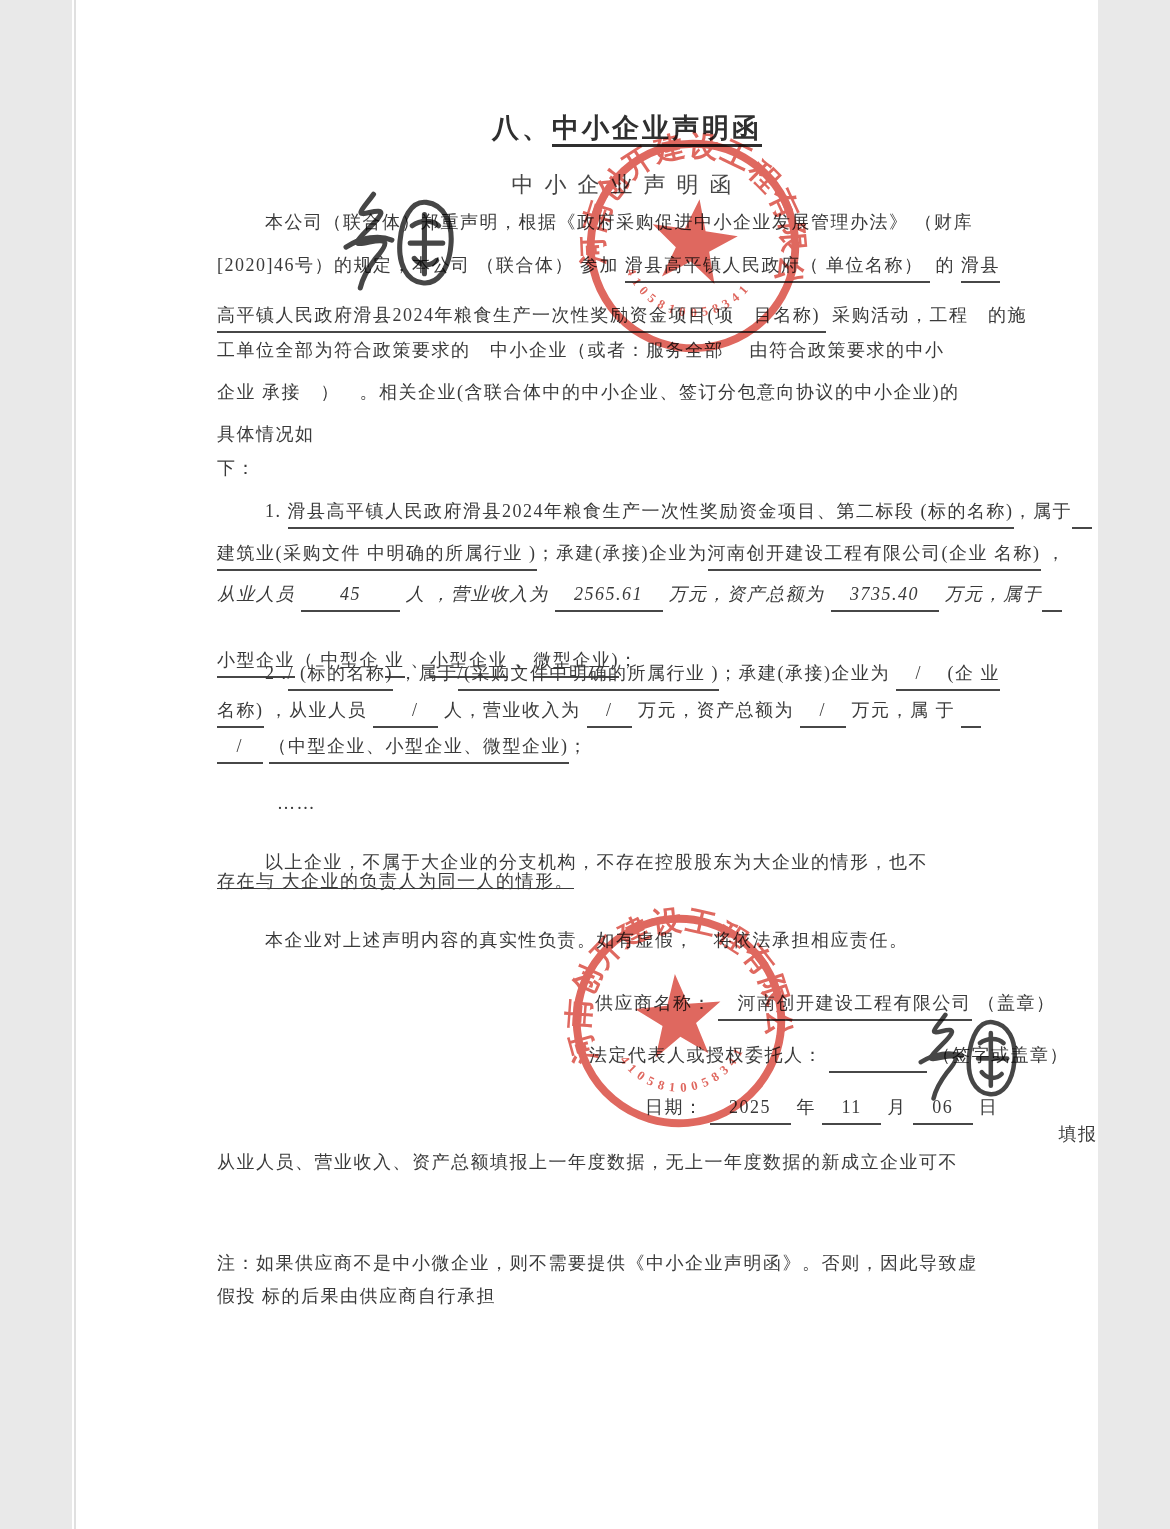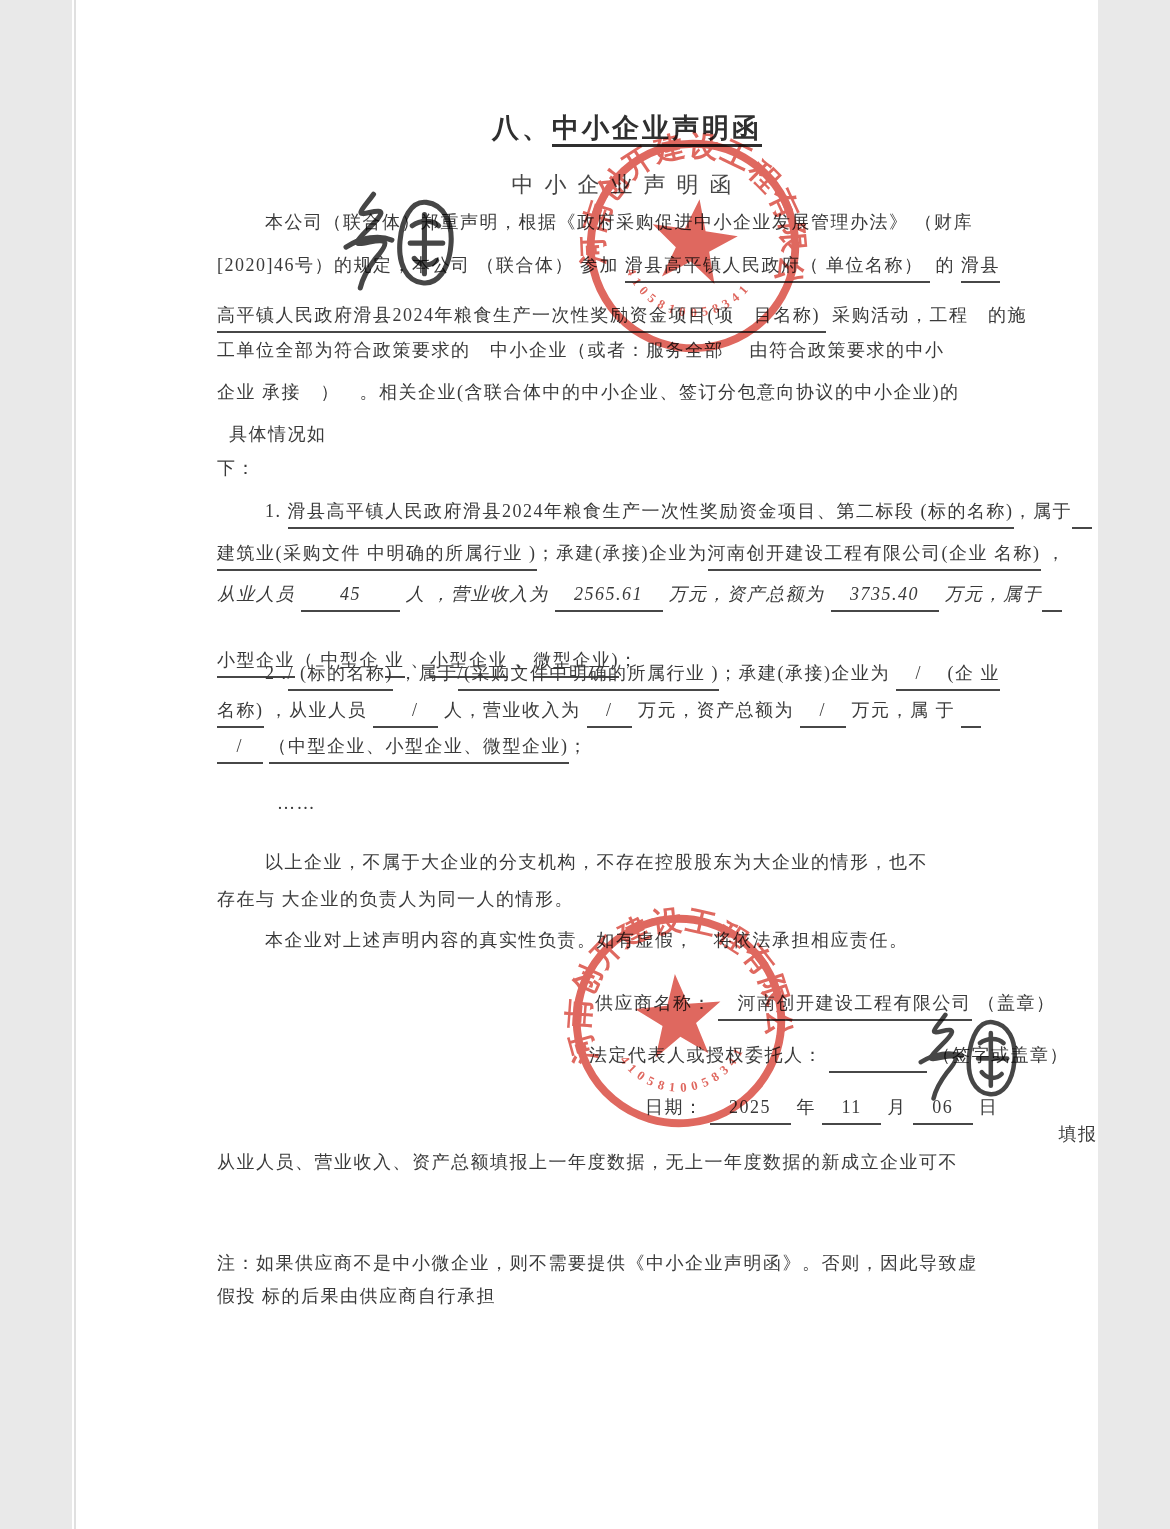--- a/index.html
+++ b/index.html
@@ -49,32 +49,32 @@
   </div>
 
   <div class="subheading">中小企业声明函</div>
 
   <div id="lines-container">
       <div class="line" style="top: 207px; text-indent: 48px;"><span>本公司（联合体）郑重声明，根据《政府采购促进中小企业发展管理办法》 （财库</span></div>
       <div class="line" style="top: 250px;"><span>[2020]46号）的规定，本公司 （联合体） 参加 </span><span class="u">滑县高平镇人民政府（ 单位名称） </span><span> 的 </span><span class="u">滑县</span></div>
       <div class="line" style="top: 300px;"><span class="u">高平镇人民政府滑县2024年粮食生产一次性奖励资金项目(项　目名称) </span><span> 采购活动，工程　的施</span></div>
       <div class="line" style="top: 335px;"><span>工单位全部为符合政策要求的　中小企业（或者：服务全部　 由符合政策要求的中小</span></div>
       <div class="line" style="top: 377px;"><span>企业 承接　）　。相关企业(含联合体中的中小企业、签订分包意向协议的中小企业)的</span></div>
-      <div class="line" style="top: 419px; margin-left: 12px;"><span>具体情况如</span></div>
+      <div class="line" style="top: 419px;"><span>具体情况如</span></div>
       <div class="line" style="top: 453px;"><span>下：</span></div>
       <div class="line" style="top: 496px; text-indent: 48px;"><span>1. </span><span class="u">滑县高平镇人民政府滑县2024年粮食生产一次性奖励资金项目、第二标段 (标的名称)</span><span>，属于</span><span class="u">　</span></div>
       <div class="line" style="top: 538px;"><span class="u">建筑业(采购文件 中明确的所属行业 )</span><span>；承建(承接)企业为</span><span class="u">河南创开建设工程有限公司(企业 名称)</span><span> ，</span></div>
       <div class="line" style="top: 579px; font-style: italic;"><span>从业人员 </span><span class="u">　　45　　</span><span> 人 ，营业收入为 </span><span class="u">　2565.61　</span><span> 万元，资产总额为 </span><span class="u">　3735.40　</span><span> 万元，属于</span><span class="u">　</span></div>
       <div class="line" style="top: 621px; margin-top: 24px;"><span class="u">小型企业</span><span>（ 中型企 </span><span class="u">业</span><span> 、</span><span class="u">小型企业</span><span> 、</span><span class="u">微型企业)</span><span>；</span></div>
       <div class="line" style="top: 658px; text-indent: 48px;"><span>2 .</span><span class="u">/ (标的名称)</span><span> ，属于</span><span class="u">/(采购文件中明确的所属行业 )</span><span>；承建(承接)企业为 </span><span class="u">　/　</span><span class="u"> (企 业</span></div>
       <div class="line" style="top: 695px;"><span class="u">名称)</span><span> ，从业人员 </span><span class="u">　　/　</span><span> 人，营业收入为 </span><span class="u">　/　</span><span> 万元，资产总额为 </span><span class="u">　/　</span><span> 万元，属 于 </span><span class="u">　</span></div>
       <div class="line" style="top: 731px;"><span class="u">　/　</span><span> </span><span class="u">（中型企业、小型企业、微型企业)</span><span>；</span></div>
       <div class="line" style="top: 788px; left: 205px;"><span>……</span></div>
       <div class="line" style="top: 847px; text-indent: 48px;"><span>以上企业，不属于大企业的分支机构，不存在控股股东为大企业的情形，也不</span></div>
-      <div class="line" style="top: 884px;"><span>存在与 大企业的负责人为同一人的情形。</span></div>
+      <div class="line" style="top: 866px; text-decoration: underline;"><span>存在与 大企业的负责人为同一人的情形。</span></div>
       <div class="line" style="top: 925px; text-indent: 48px;"><span>本企业对上述声明内容的真实性负责。如有虚假，　将依法承担相应责任。</span></div>
       <div class="line" style="top: 988px; left: 523px;"><span>供应商名称： </span><span class="u">　河南创开建设工程有限公司</span><span> （盖章）</span></div>
       <div class="line" style="top: 1040px; left: 517px;"><span>法定代表人或授权委托人： </span><span class="u">　　　　　</span><span> （签字或盖章）</span></div>
       <div class="line" style="top: 1092px; left: 573px;"><span>日期： </span><span class="u">　2025　</span><span> 年 </span><span class="u">　11　</span><span> 月 </span><span class="u">　06　</span><span> 日</span></div>
       <div class="line" style="top: 1147px;"><span>从业人员、营业收入、资产总额填报上一年度数据，无上一年度数据的新成立企业可不</span></div>
       <div class="line" style="top: 1119px; text-align: right;"><span>填报。</span></div>
       <div class="line" style="top: 1248px;"><span>注：如果供应商不是中小微企业，则不需要提供《中小企业声明函》。否则，因此导致虚</span></div>
       <div class="line" style="top: 1281px;"><span>假投 标的后果由供应商自行承担</span></div>
     </div>
 

